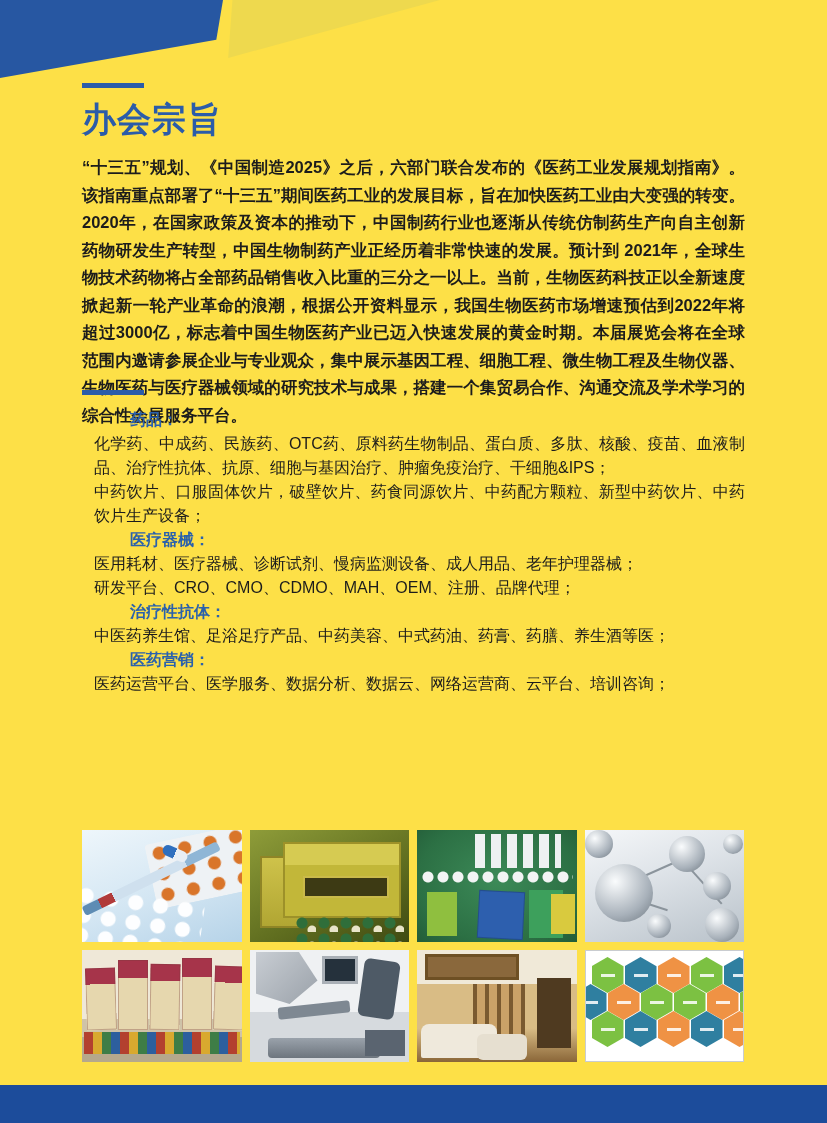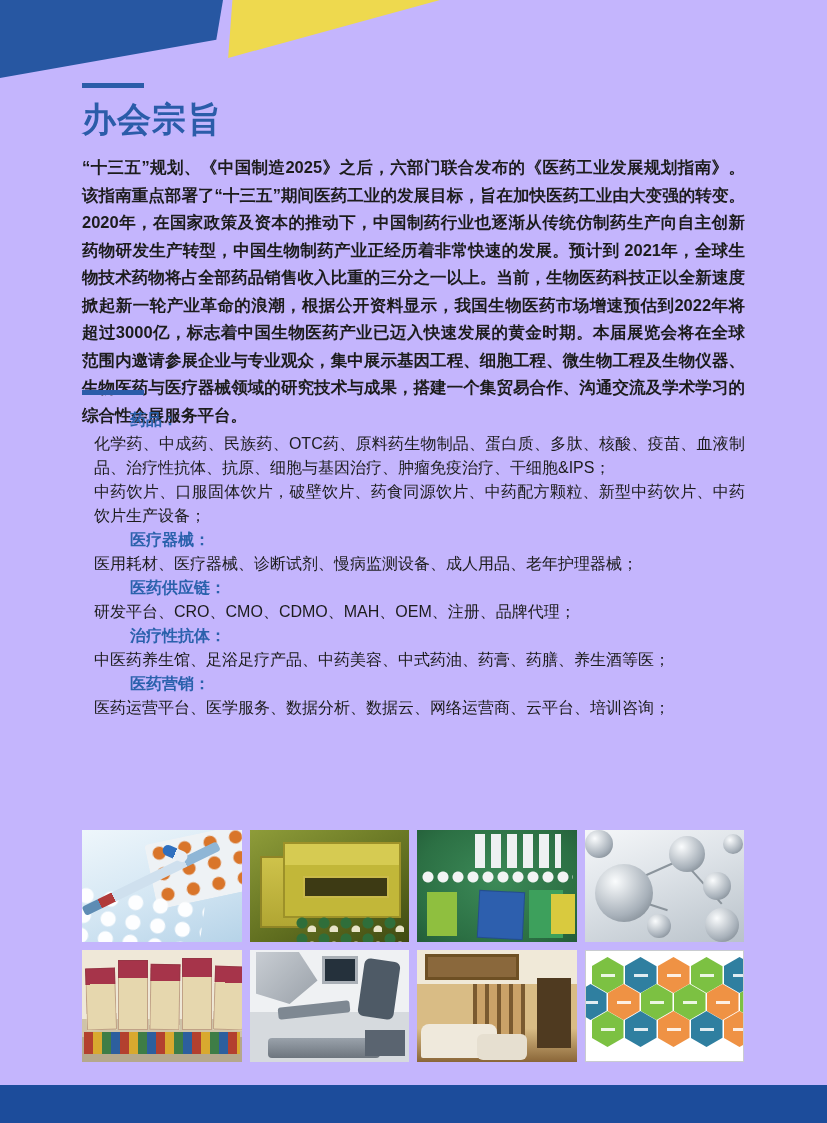--- a/index.html
+++ b/index.html
@@ -1,18 +1,18 @@
 <!DOCTYPE html>
 <html><head>
 <meta charset="utf-8">
 <style>
   html,body{margin:0;padding:0;}
   body{width:827px;height:1123px;background:#ffffff;overflow:hidden;
        font-family:"Liberation Sans","DejaVu Sans",sans-serif;}
-  .page{position:relative;width:827px;height:1123px;background:#c4b5fd;overflow:hidden;}
+  .page{position:relative;width:827px;height:1123px;background:#fde047;overflow:hidden;}
 
   
   .deco-blue{position:absolute;left:0;top:0;width:223px;height:78px;background:#2757a2;
              clip-path:polygon(0 0,100% 0,97% 51%,0 100%);}
   .deco-yellow{position:absolute;left:226px;top:0;width:214px;height:58px;background:#eed94e;
              clip-path:polygon(3% 0,100% 0,1% 100%);}
   .footer-band{position:absolute;left:0;top:1085px;width:827px;height:38px;background:#1c4c9b;}
 
   
   .sec{position:absolute;left:82px;width:663px;}
@@ -148,21 +148,20 @@
   </section>
 
   <section class="sec sec2">
     <div class="dash"></div>
     <div class="cats">
       <div class="cat-label">药品：</div>
       <div class="cat-text">化学药、中成药、民族药、OTC药、原料药生物制品、蛋白质、多肽、核酸、疫苗、血液制品、治疗性抗体、抗原、细胞与基因治疗、肿瘤免疫治疗、干细胞&amp;IPS；</div>
       <div class="cat-text">中药饮片、口服固体饮片，破壁饮片、药食同源饮片、中药配方颗粒、新型中药饮片、中药饮片生产设备；</div>
       <div class="cat-label">医疗器械：</div>
       <div class="cat-text">医用耗材、医疗器械、诊断试剂、慢病监测设备、成人用品、老年护理器械；</div>
-      <div class="cat-label">医药供应链：</div>
       <div class="cat-text">研发平台、CRO、CMO、CDMO、MAH、OEM、注册、品牌代理；</div>
       <div class="cat-label">治疗性抗体：</div>
       <div class="cat-text">中医药养生馆、足浴足疗产品、中药美容、中式药油、药膏、药膳、养生酒等医；</div>
       <div class="cat-label">医药营销：</div>
       <div class="cat-text">医药运营平台、医学服务、数据分析、数据云、网络运营商、云平台、培训咨询；</div>
     </div>
   </section>
 
   <div class="gallery">
 

